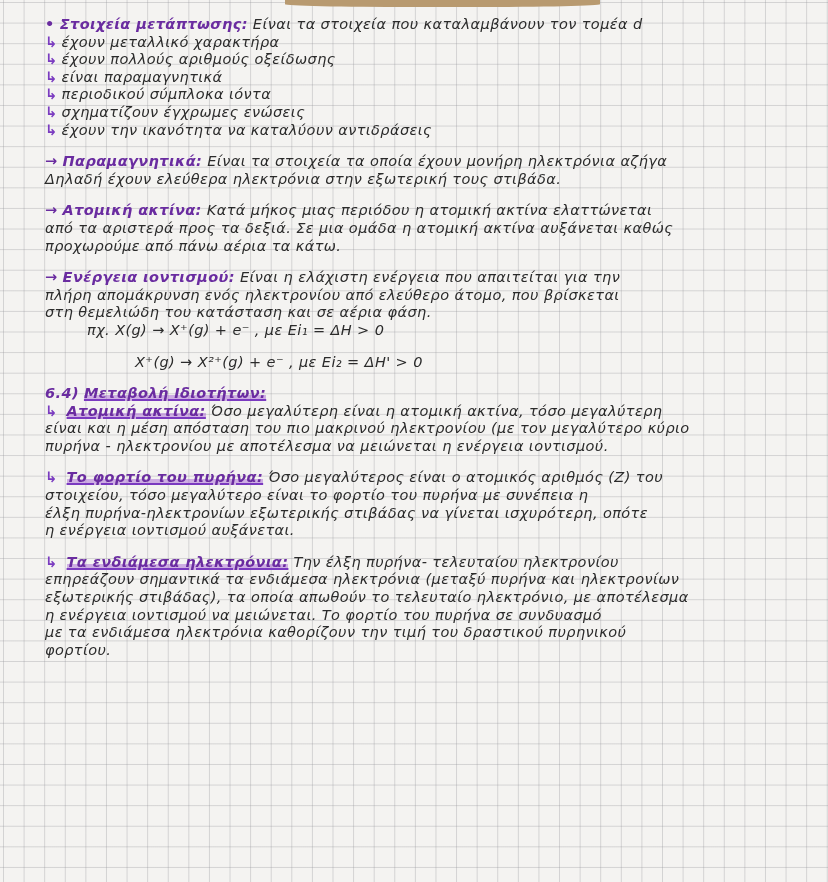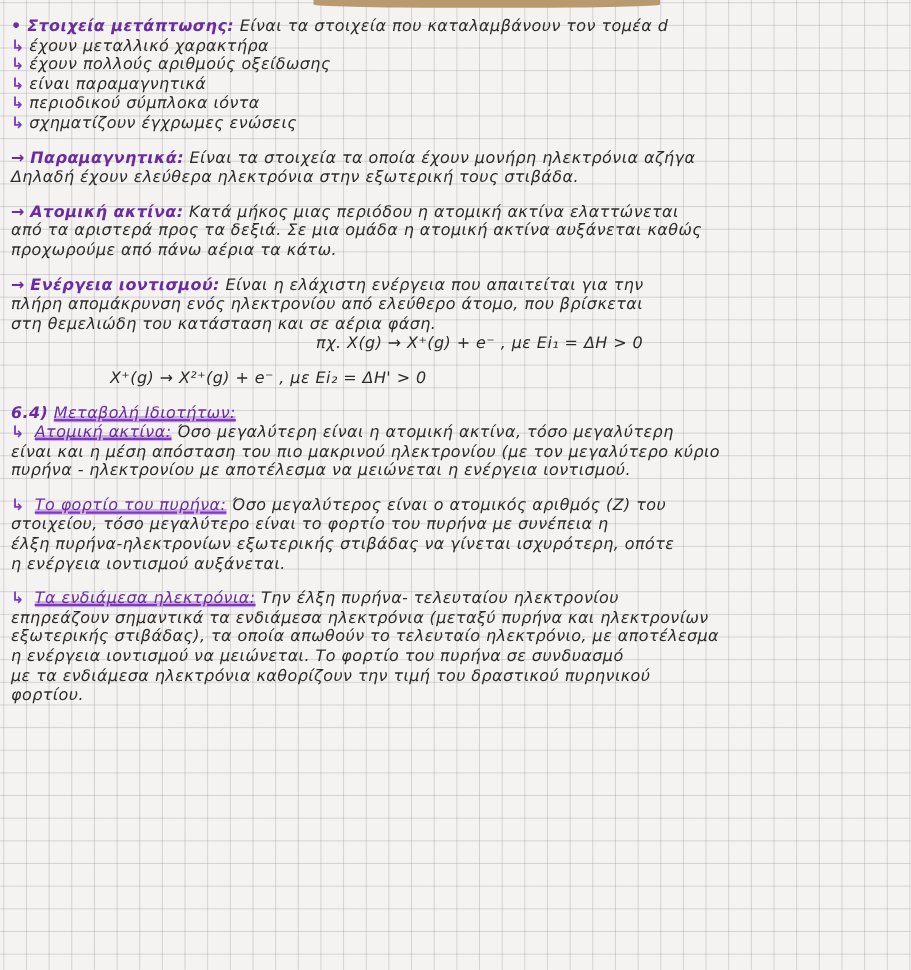--- a/index.html
+++ b/index.html
@@ -15,34 +15,34 @@
       color: #2b2b2b;
       position: relative;
     }
     .tape {
       position: absolute; left: 285px; top: 0; width: 315px; height: 7px;
       background: #b89a70; border-radius: 0 0 40% 40%;
     }
     .page { position: absolute; left: 10px; top: 16px; right: 8px; }
     .line {
       font-size: 14.5px; line-height: 17.6px; white-space: nowrap;
-      letter-spacing: 0.4px; font-style: italic;
+      letter-spacing: 0.4px; font-style: italic; margin-left: 35px;
     }
     .title {
       color: #6a2ca0; font-weight: bold; font-style: italic;
     }
     .title-hl {
-      color: #6a2ca0; font-weight: normal; font-style: italic;
+      color: #6a2ca0; font-weight: bold; font-style: italic;
       text-decoration: underline; text-decoration-color: #7b3ac0;
       text-decoration-thickness: 2px;
       background: linear-gradient(to bottom, transparent 65%, rgba(160,90,210,0.45) 65%);
     }
     .bullet { color: #7a3bc0; font-weight: bold; margin-right: 4px; }
     .indent1 { padding-left: 12px; }
-    .indent2 { padding-left: 42px; text-align: center; }
+    .indent2 { padding-left: 42px; }
     .indent3 { padding-left: 90px; }
     .gap-m { height: 14px; }
     section { margin: 0; }
   </style>
 </head>
 <body>
 
 <div class="tape"></div>
 
 <div class="page">
@@ -51,20 +51,21 @@
     <div class="line">
       <span class="title">•</span>
       <span class="title">Στοιχεία μετάπτωσης:</span>
       <span>Είναι τα στοιχεία που καταλαμβάνουν τον τομέα d</span>
     </div>
     <div class="line"><span class="bullet">↳</span><span>έχουν μεταλλικό χαρακτήρα</span></div>
     <div class="line"><span class="bullet">↳</span><span>έχουν πολλούς αριθμούς οξείδωσης</span></div>
     <div class="line"><span class="bullet">↳</span><span>είναι παραμαγνητικά</span></div>
     <div class="line"><span class="bullet">↳</span><span>περιοδικού σύμπλοκα ιόντα</span></div>
     <div class="line"><span class="bullet">↳</span><span>σχηματίζουν έγχρωμες ενώσεις</span></div>
+    <div class="line"><span class="bullet">↳</span><span>έχουν την ικανότητα να καταλύουν αντιδράσεις</span></div>
   </section>
 
   <div class="gap-m"></div>
 
   <section>
     <div class="line">
       <span class="title">→</span>
       <span class="title">Παραμαγνητικά:</span>
       <span>Είναι τα στοιχεία τα οποία έχουν μονήρη ηλεκτρόνια αζήγα</span>
     </div>

